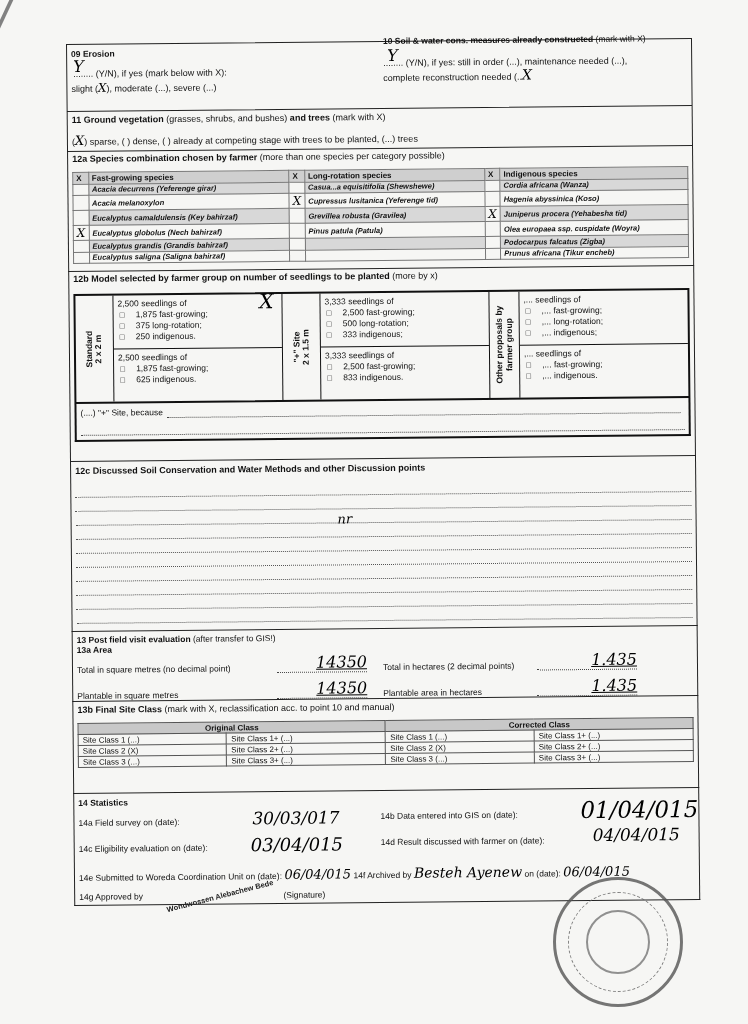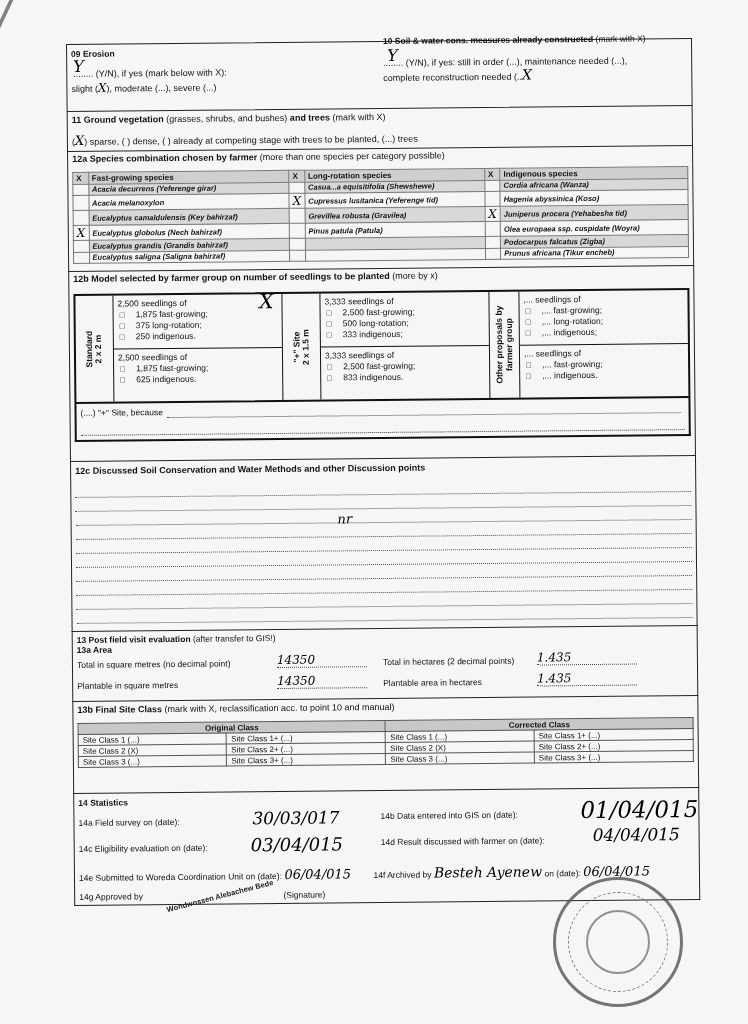--- a/index.html
+++ b/index.html
@@ -40,21 +40,21 @@
   .opt + .opt { border-top: 1.5px solid #111; }
   .opt .item { padding-left: 20px; }
   .opt .item::before { content: "\25A1"; display: inline-block; width: 16px; font-size: 8px; margin-left: -18px; }
   .because { border: 2px solid #111; border-top: none; padding: 4px; height: 38px; font-size: 8.5px; }
   
   .s12c { height: 170px; padding: 4px; }
   .lines .dots { margin: 0 0 0 0; height: 14px; border-bottom: 1px dotted #555; }
   
   .s13 { height: 70px; padding: 3px 4px; font-size: 8.5px; }
   .s13 .grid { display: grid; grid-template-columns: 200px 90px 170px 100px; row-gap: 6px; align-items: end; margin-top: 0; }
-  .hval { font-size: 12px; border-bottom: 1px dotted #444; text-align: left; }
+  .hval { font-size: 16px; border-bottom: 1px dotted #444; text-align: right; text-decoration: underline; }
   
   .s13b { height: 92px; padding: 3px 4px; }
   table.sc { border-collapse: collapse; width: 100%; margin-top: 8px; font-size: 8px; }
   table.sc th { background: #c8c8c8; border: 1px solid #555; font-size: 8px; height: 11px; }
   table.sc td { border: 1px solid #555; height: 11px; padding: 0 4px; }
   
   .s14 { height: 112px; padding: 4px; font-size: 8.5px; position: relative; }
   .s14 .line { position: absolute; left: 4px; }
   .stamp { position: absolute; left: 553px; top: 877px; width: 130px; height: 130px; border-radius: 50%; border: 3px solid #555; opacity: .8; }
   .stamp .inner { position: absolute; left: 30px; top: 30px; width: 64px; height: 64px; border-radius: 50%; border: 2px solid #777; }
@@ -327,21 +327,21 @@
         <span>14c  Eligibility evaluation on (date):</span>
         <span class="hand" style="position:absolute;left:172px;top:-8px;font-size:18px">03/04/015</span>
       </div>
       <div class="line" style="left:306px;top:46px;width:320px">
         <span>14d  Result discussed with farmer on (date):</span>
         <span class="hand" style="position:absolute;left:212px;top:-10px;font-size:17px">04/04/015</span>
       </div>
       <div class="line" style="top:74px;width:620px">
         <span>14e  Submitted to Woreda Coordination Unit on (date):</span>
         <span class="hand" style="font-size:13px">06/04/015</span>
-        <span style="margin-left:20px">14f  Archived by</span>
+        <span style="margin-left:0">14f  Archived by</span>
         <span class="hand" style="font-size:14px">Besteh Ayenew</span>
         <span>on (date):</span>
         <span class="hand" style="font-size:13px">06/04/015</span>
       </div>
       <div class="line" style="top:98px;width:340px">
         <span>14g  Approved by</span>
         <span style="display:inline-block;transform:rotate(-14deg);font-size:7.5px;font-weight:bold;margin-left:20px;color:#222">Wondwossen Alebachew Bede</span>
         <span style="margin-left:6px">(Signature)</span>
       </div>
     </div>

